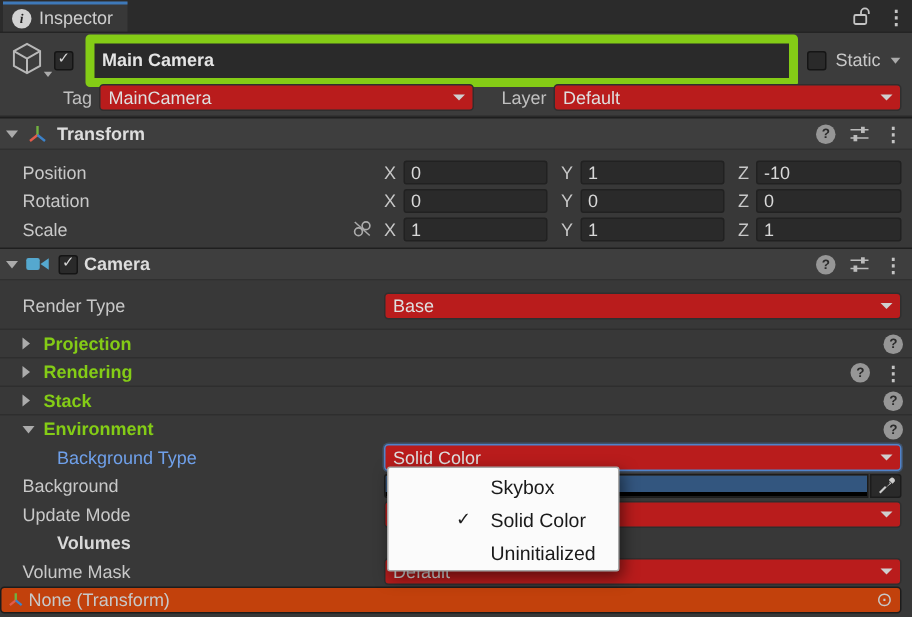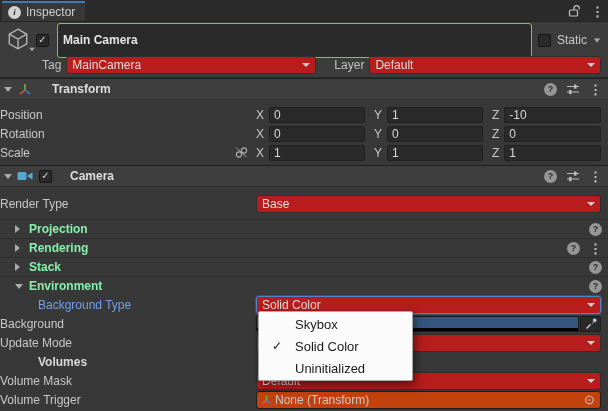--- a/index.html
+++ b/index.html
@@ -15,60 +15,60 @@
   .kebab { color:#C4C4C4; font-size:13px; font-weight:bold; line-height:1; cursor:default; }
 
   
   .go-header { height:56px; background:#3C3C3C; border-bottom:1px solid #2A2A2A; padding:5px 7px 4px 6px; }
   .go-row1 { display:flex; align-items:center; height:26px; }
   .cube-wrap { position:relative; width:30px; height:26px; flex-shrink:0; }
   .cube-arrow { position:absolute; right:0; bottom:1px; }
   .go-row2 { display:flex; align-items:center; height:20px; margin-top:2px; padding-left:36px; }
 
   .checkbox { width:13px; height:13px; background:#2A2A2A; border:1px solid #151515; border-radius:2px; display:flex; align-items:center; justify-content:center; color:#D8D8D8; font-size:10px; line-height:1; flex-shrink:0; }
-  .name-field { flex:1; height:35px; margin:0 6px 0 8px; background:#2A2A2A; border:1px solid #84cc16; border-radius:3px; display:flex; align-items:center; padding:0 5px; color:#E4E4E4; font-weight:bold; }
+  .name-field { flex:1; height:35px; margin:0 6px 0 8px; background:#2A2A2A; border:6px solid #84cc16; border-radius:3px; display:flex; align-items:center; padding:0 5px; color:#E4E4E4; font-weight:bold; }
   .static-group { display:flex; align-items:center; gap:6px; flex-shrink:0; }
 
   .mini-label { color:#C0C0C0; margin-right:5px; }
   .dropdown { height:18px; background:#b91c1c; border:1px solid #2F2F2F; border-radius:3px; display:flex; align-items:center; padding:0 5px; color:#DFDFDF; position:relative; }
   .dropdown .dd-val { flex:1; white-space:nowrap; overflow:hidden; }
   .tri-down { width:0; height:0; border-left:4px solid transparent; border-right:4px solid transparent; border-top:5px solid #ABABAB; }
   .tri-right { width:0; height:0; border-top:4px solid transparent; border-bottom:4px solid transparent; border-left:5px solid #ABABAB; }
   .dd-arrow { width:0; height:0; border-left:4px solid transparent; border-right:4px solid transparent; border-top:4px solid #CFCFCF; margin-left:4px; flex-shrink:0; }
   .tag-dd { width:250px; }
   .layer-dd { flex:1; }
   .spacer20 { width:18px; }
 
   
   .comp-header { height:22px; background:#3E3E3E; border-top:1px solid #1F1F1F; border-bottom:1px solid #303030; display:flex; align-items:center; padding:0 6px 0 4px; }
-  .comp-title { font-weight:bold; color:#DDDDDD; margin-left:18px; }
+  .comp-title { font-weight:bold; color:#DDDDDD; margin-left:4px; }
   .hdr-right { margin-left:auto; display:flex; align-items:center; gap:9px; }
   .help-badge { width:13px; height:13px; border-radius:50%; background:#969696; color:#2B2B2B; font-size:9px; font-weight:bold; display:flex; align-items:center; justify-content:center; }
   .icon16 { width:18px; display:flex; justify-content:center; margin-left:4px; }
 
   
   .t-body { padding:5px 0 3px 0; }
   .t-row { display:flex; align-items:center; height:19px; }
-  .row-label { width:256px; flex-shrink:0; display:flex; align-items:center; }
+  .row-label { width:256px; padding-left:15px; flex-shrink:0; display:flex; align-items:center; }
   .row-label .lbl { flex:1; }
   .link-icon { margin-right:8px; display:flex; }
   .vec { flex:1; display:flex; margin-right:7px; gap:9px; }
   .axis { flex:1; display:flex; align-items:center; gap:5px; }
   .axis-letter { color:#C8C8C8; }
   .num-field { flex:1; height:16px; background:#2A2A2A; border:1px solid #212121; border-radius:2px; display:flex; align-items:center; padding:0 4px; color:#D8D8D8; }
 
   
   .c-row { display:flex; align-items:center; height:19px; }
   .c-row.pad-top { margin-top:7px; }
   .value-col { flex:1; margin-right:7px; display:flex; align-items:center; }
   .value-col .dropdown { flex:1; }
   .foldouts { margin-top:6px; }
   .fold-row { display:flex; align-items:center; height:19px; border-top:1px solid #2E2E2E; padding:0 6px 0 15px; }
   .fold-row .fold-tri { width:12px; display:flex; }
-  .fold-label { font-weight:bold; color:#86efac; margin-left:2px; }
+  .fold-label { font-weight:bold; color:#84cc16; margin-left:2px; }
   .fold-right { margin-left:auto; display:flex; align-items:center; gap:9px; }
 
   .env-body { }
   .ind1 { padding-left:38px; }
   .ind2 { }
   .blue-lbl { color:#6FA0EA; }
   .bold-lbl { font-weight:bold; color:#D8D8D8; }
   .focus-dd { border:1px solid #5083C9; box-shadow:0 0 0 1px rgba(80,131,201,0.35); }
 
   
@@ -78,21 +78,21 @@
   .swatch-alpha { height:3px; background:#000; }
   .eyedrop-btn { width:21px; background:#2A2A2A; border:1px solid #1C1C1C; border-radius:0 2px 2px 0; display:flex; align-items:center; justify-content:center; }
 
   
   .obj-field { flex:1; height:18px; background:#c2410c; border:1px solid #1C1C1C; border-radius:3px; display:flex; align-items:center; padding:0 2px 0 4px; color:#C8C8C8; }
   .obj-field .obj-txt { flex:1; margin-left:3px; }
   .picker { color:#C8C8C8; font-size:13px; line-height:1; padding:0 3px; }
 
   
   .popup { position:absolute; left:258px; top:311px; width:155px; background:#FBFBFB; border:1px solid #A8A8A8; border-radius:2px; box-shadow:2px 4px 10px rgba(0,0,0,0.5); z-index:20; padding:1px 0; }
-  .popup-item { height:22px; display:flex; align-items:center; color:#1A1A1A; font-size:13px; }
+  .popup-item { height:22px; display:flex; align-items:center; color:#1A1A1A; font-size:13px;padding-left:32px; }
   .popup-check { width:36px; text-align:center; color:#1A1A1A; font-size:12px; }
 </style>
 </head>
 <body>
 
 <div class="inspector">
 
   <div class="tabbar">
     <div class="tab">
       <span class="info-badge">i</span>
@@ -391,23 +391,20 @@
           </div>
         <div class="value-col">
           <div class="dropdown">
             <span class="dd-val">Default</span>
             <span class="dd-arrow"></span>
           </div>
         </div>
       </div>
 
       <div class="c-row">
-        <div class="row-label ind2">
-            <span class="lbl">Volume Trigger</span>
-          </div>
         <div class="value-col">
           <div class="obj-field">
             <span style="display:flex;">
               <svg width="11" height="11" viewBox="0 0 14 14">
                   <line x1="7" y1="8" x2="7" y2="2" stroke="#71B240" stroke-width="2"></line>
                   <line x1="7" y1="8" x2="2" y2="12" stroke="#E25B4B" stroke-width="2"></line>
                   <line x1="7" y1="8" x2="12" y2="12" stroke="#3C82C9" stroke-width="2"></line>
                 </svg>
             </span>
             <span class="obj-txt">None (Transform)</span>

